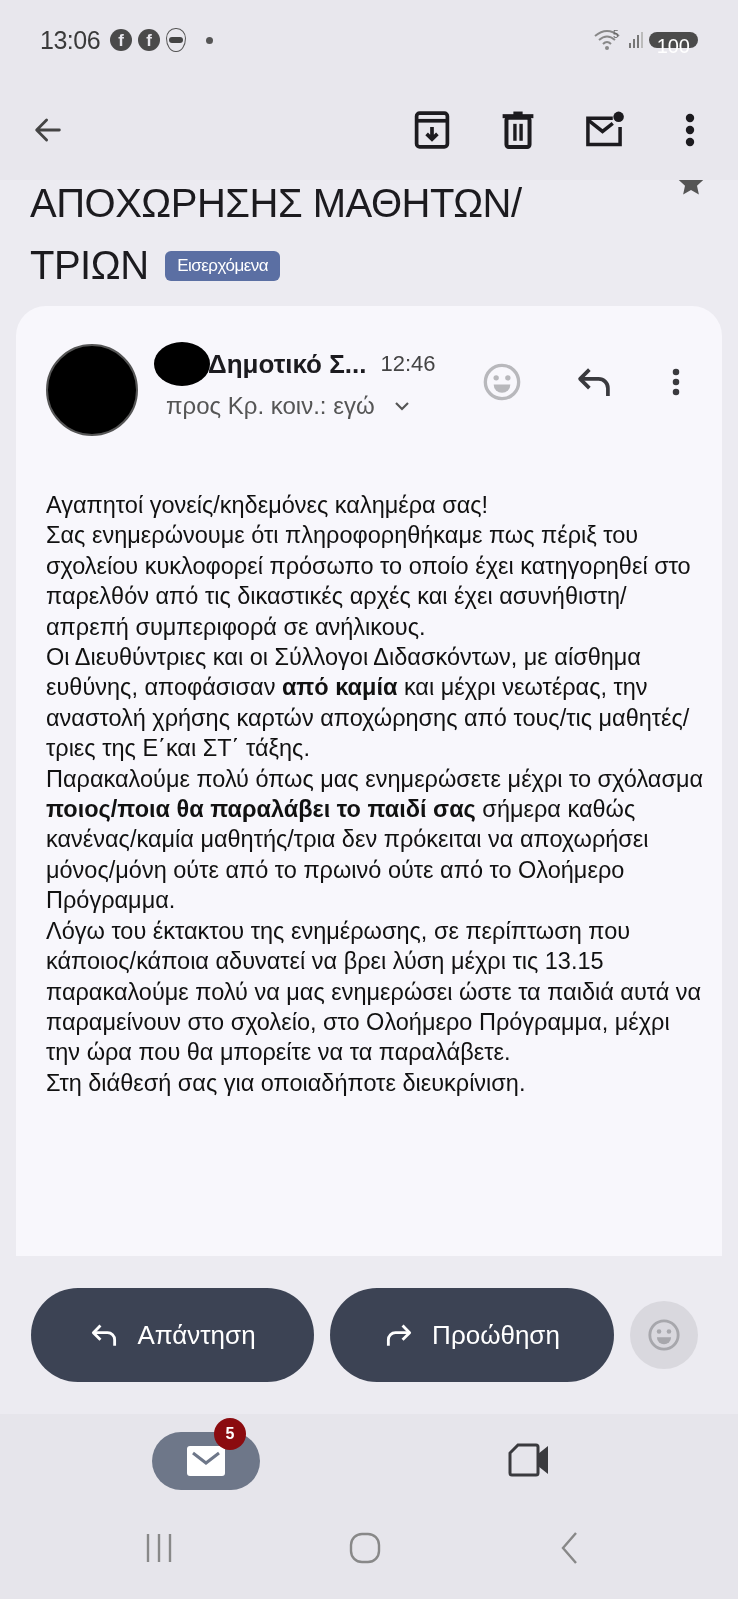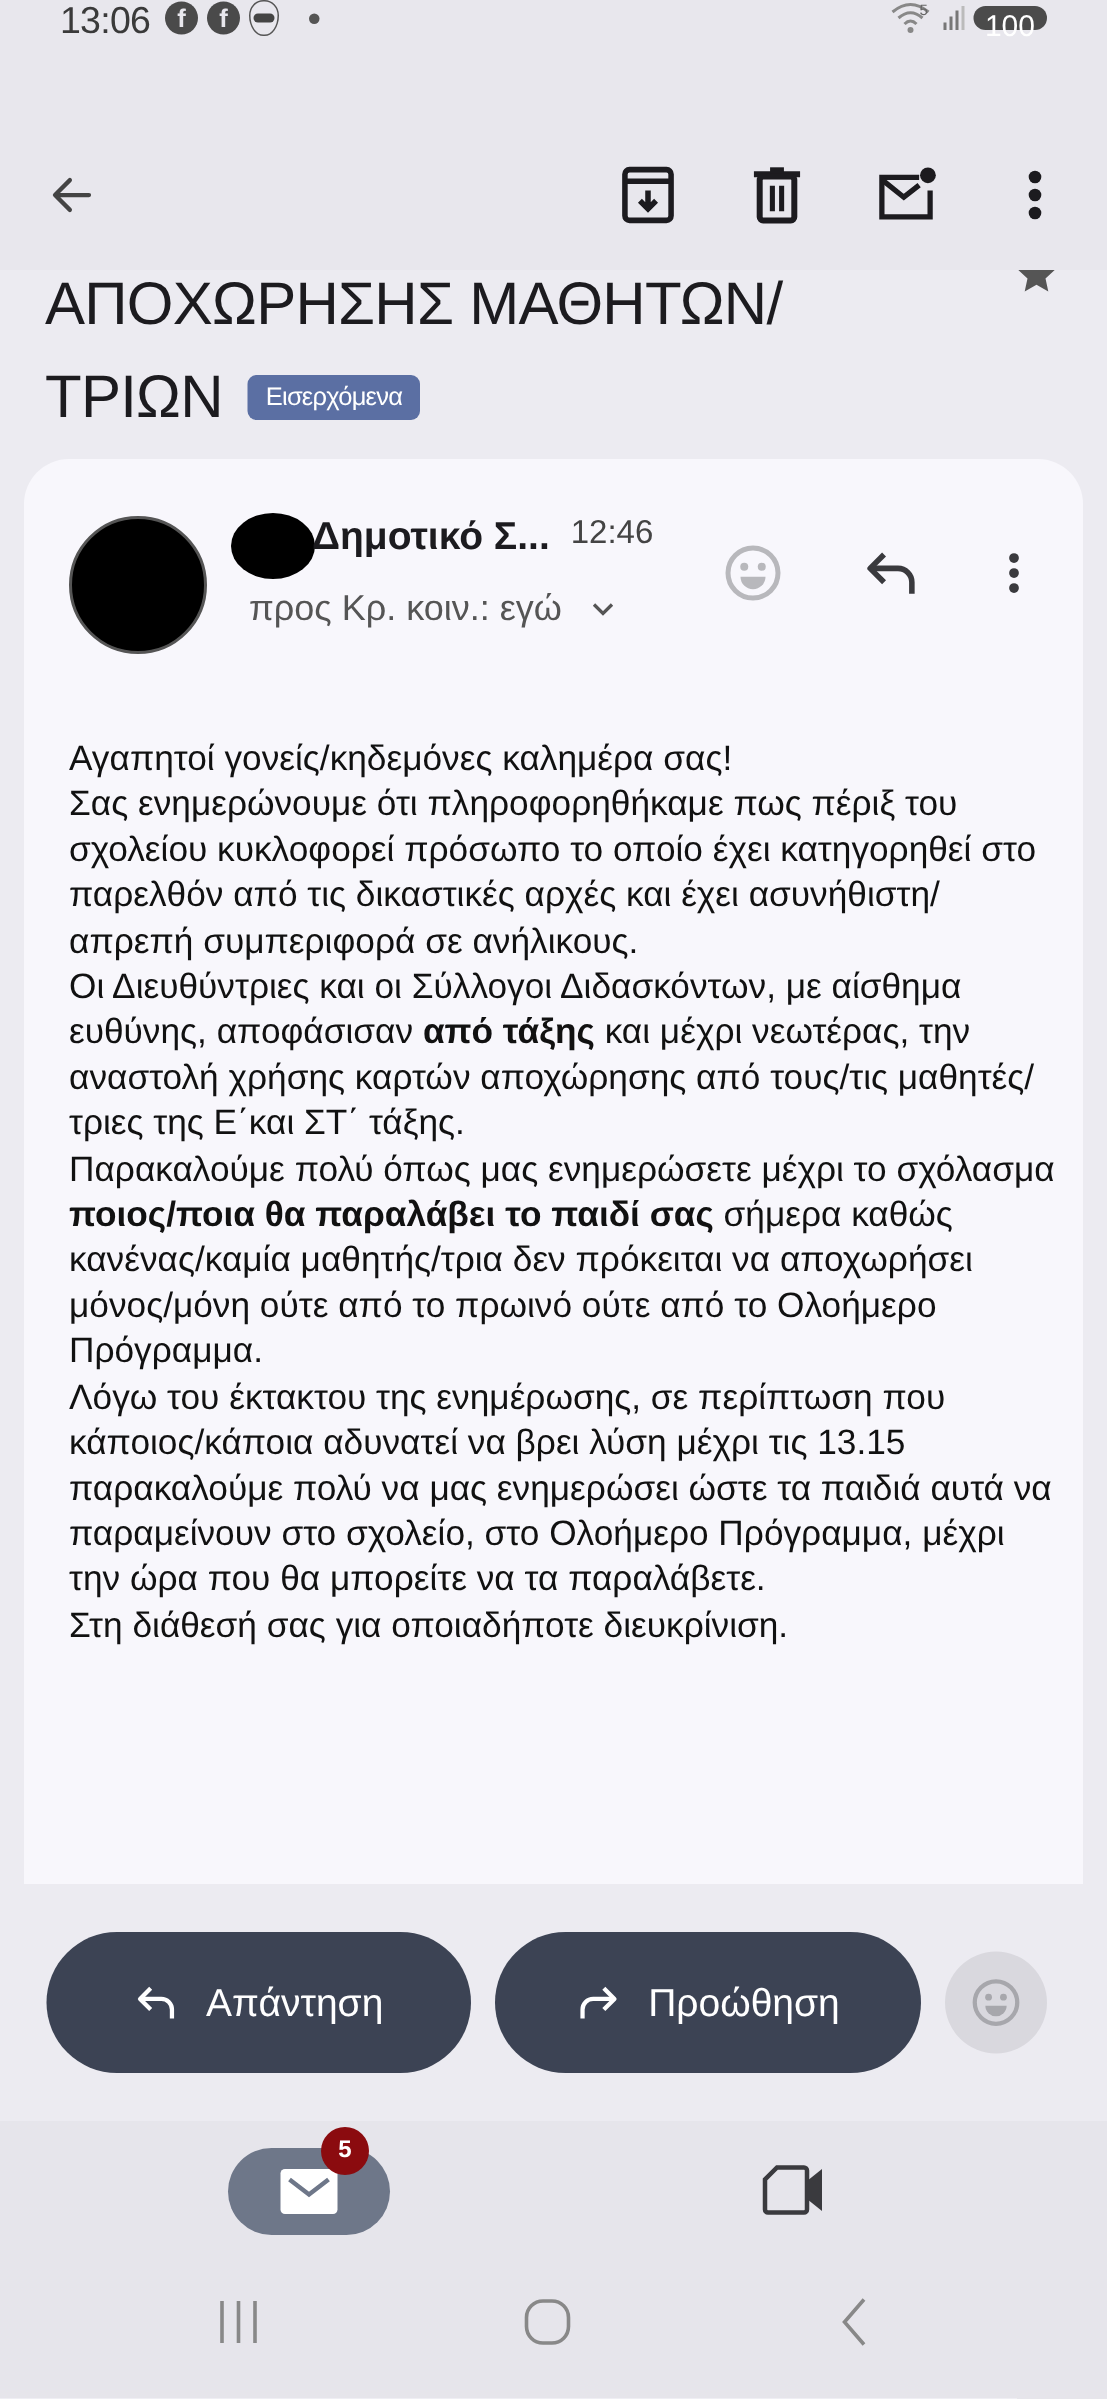--- a/index.html
+++ b/index.html
@@ -6,21 +6,21 @@
     html, body { width: 738px; height: 1599px; overflow: hidden; }
     body {
       background: #ecebf1;
       font-family: "Liberation Sans", "DejaVu Sans", sans-serif;
       color: #1c1b1f;
       position: relative;
     }
     .status-bar {
       position: absolute; top: 0; left: 0; width: 738px; height: 80px;
       background: #e8e7ed;
-      display: flex; align-items: flex-start; padding: 0 40px;
+      display: flex; align-items: center; padding: 0 40px;
       font-size: 24px; color: #444;
     }
     .status-bar .time { font-size: 25px; letter-spacing: -0.5px; color: #3a3a3a; }
     .sb-icons { display: flex; align-items: center; gap: 6px; margin-left: 10px; }
     .fb { width: 22px; height: 22px; border-radius: 50%; background: #4a4a4a; color: #e8e7ed;
           font-size: 17px; font-weight: bold; display: flex; align-items: flex-end; justify-content: center; line-height: 20px; overflow: hidden; }
     .alien { width: 20px; height: 24px; border: 1.5px solid #555; border-radius: 50% 50% 50% 50% / 45% 45% 60% 60%;
              position: relative; }
     .alien::after { content: ""; position: absolute; left: 2px; right: 2px; top: 8px; height: 6px; background: #444; border-radius: 3px; }
     .dot { width: 7px; height: 7px; border-radius: 50%; background: #555; margin-left: 14px; }
@@ -45,21 +45,21 @@
       display: inline-block; background: #5b6fa3; color: #fff; font-size: 17px;
       padding: 2px 12px; border-radius: 6px; line-height: 26px; vertical-align: 8px; margin-left: 6px;
     }
     .star-icon { position: absolute; top: 168px; left: 676px; z-index: 1; }
 
     .card {
       position: absolute; top: 306px; left: 16px; width: 706px; height: 950px;
       background: #f8f7fc; border-radius: 30px 30px 0 0;
     }
     .avatar { position: absolute; top: 38px; left: 30px; width: 92px; height: 92px; border-radius: 50%; background: #000; border: 2px solid #555; }
-    .sender-row { position: absolute; top: 36px; left: 138px; display: flex; }
+    .sender-row { position: absolute; top: 36px; left: 138px; display: flex; align-items: center; }
     .sender-redact { width: 56px; height: 44px; border-radius: 50%; background: #000; }
     .sender-name { font-size: 26px; font-weight: bold; color: #1c1b1f; margin-left: -2px; }
     .sender-time { font-size: 22px; color: #444; margin-left: 14px; }
     .recipients { position: absolute; top: 86px; left: 150px; font-size: 24px; color: #555; display: flex; align-items: center; gap: 18px; }
     .hdr-actions { position: absolute; top: 52px; left: 462px; display: flex; align-items: center; }
     .hdr-actions .icon-btn { width: 48px; height: 48px; display: flex; align-items: center; justify-content: center; }
 
     .body-text {
       position: absolute; top: 184px; left: 30px; width: 660px;
       font-size: 23.5px; line-height: 30.4px; color: #111;
@@ -201,21 +201,21 @@
       <svg width="10" height="34" viewBox="0 0 8 24">
           <circle cx="4" cy="4" r="2.6" fill="#3a3a3e"></circle>
           <circle cx="4" cy="12" r="2.6" fill="#3a3a3e"></circle>
           <circle cx="4" cy="20" r="2.6" fill="#3a3a3e"></circle>
         </svg>
     </div>
   </div>
 
   <div class="body-text"><span>Αγαπητοί γονείς/κηδεμόνες καλημέρα σας!
 Σας ενημερώνουμε ότι πληροφορηθήκαμε πως πέριξ του σχολείου κυκλοφορεί πρόσωπο το οποίο έχει κατηγορηθεί στο παρελθόν από τις δικαστικές αρχές και έχει ασυνήθιστη/απρεπή συμπεριφορά σε ανήλικους.
-Οι Διευθύντριες και οι Σύλλογοι Διδασκόντων, με αίσθημα ευθύνης, αποφάσισαν </span><b>από τάξης</b><span> και μέχρι νεωτέρας, την αναστολή χρήσης καρτών αποχώρησης από τους/τις μαθητές/τριες της Ε΄και ΣΤ΄ τάξης.
+Οι Διευθύντριες και οι Σύλλογοι Διδασκόντων, με αίσθημα ευθύνης, αποφάσισαν </span><b>από καμία</b><span> και μέχρι νεωτέρας, την αναστολή χρήσης καρτών αποχώρησης από τους/τις μαθητές/τριες της Ε΄και ΣΤ΄ τάξης.
 Παρακαλούμε πολύ όπως μας ενημερώσετε μέχρι το σχόλασμα </span><b>ποιος/ποια θα παραλάβει το παιδί σας</b><span> σήμερα καθώς κανένας/καμία μαθητής/τρια δεν πρόκειται να αποχωρήσει μόνος/μόνη ούτε από το πρωινό ούτε από το Ολοήμερο Πρόγραμμα.
 Λόγω του έκτακτου της ενημέρωσης, σε περίπτωση που κάποιος/κάποια αδυνατεί να βρει λύση μέχρι τις 13.15 παρακαλούμε πολύ να μας ενημερώσει ώστε τα παιδιά αυτά να παραμείνουν στο σχολείο, στο Ολοήμερο Πρόγραμμα, μέχρι την ώρα που θα μπορείτε να τα παραλάβετε.
 Στη διάθεσή σας για οποιαδήποτε διευκρίνιση.</span></div>
 </div>
 
 <div class="actions">
   <div class="pill-btn pill-reply">
     <svg width="30" height="26" viewBox="0 0 24 22">
         <path d="M9 3L3 9l6 6" stroke="#fff" stroke-width="2.4" fill="none" stroke-linejoin="round"></path>
         <path d="M3 9h12a6 6 0 0 1 6 6v5" stroke="#fff" stroke-width="2.4" fill="none"></path>

